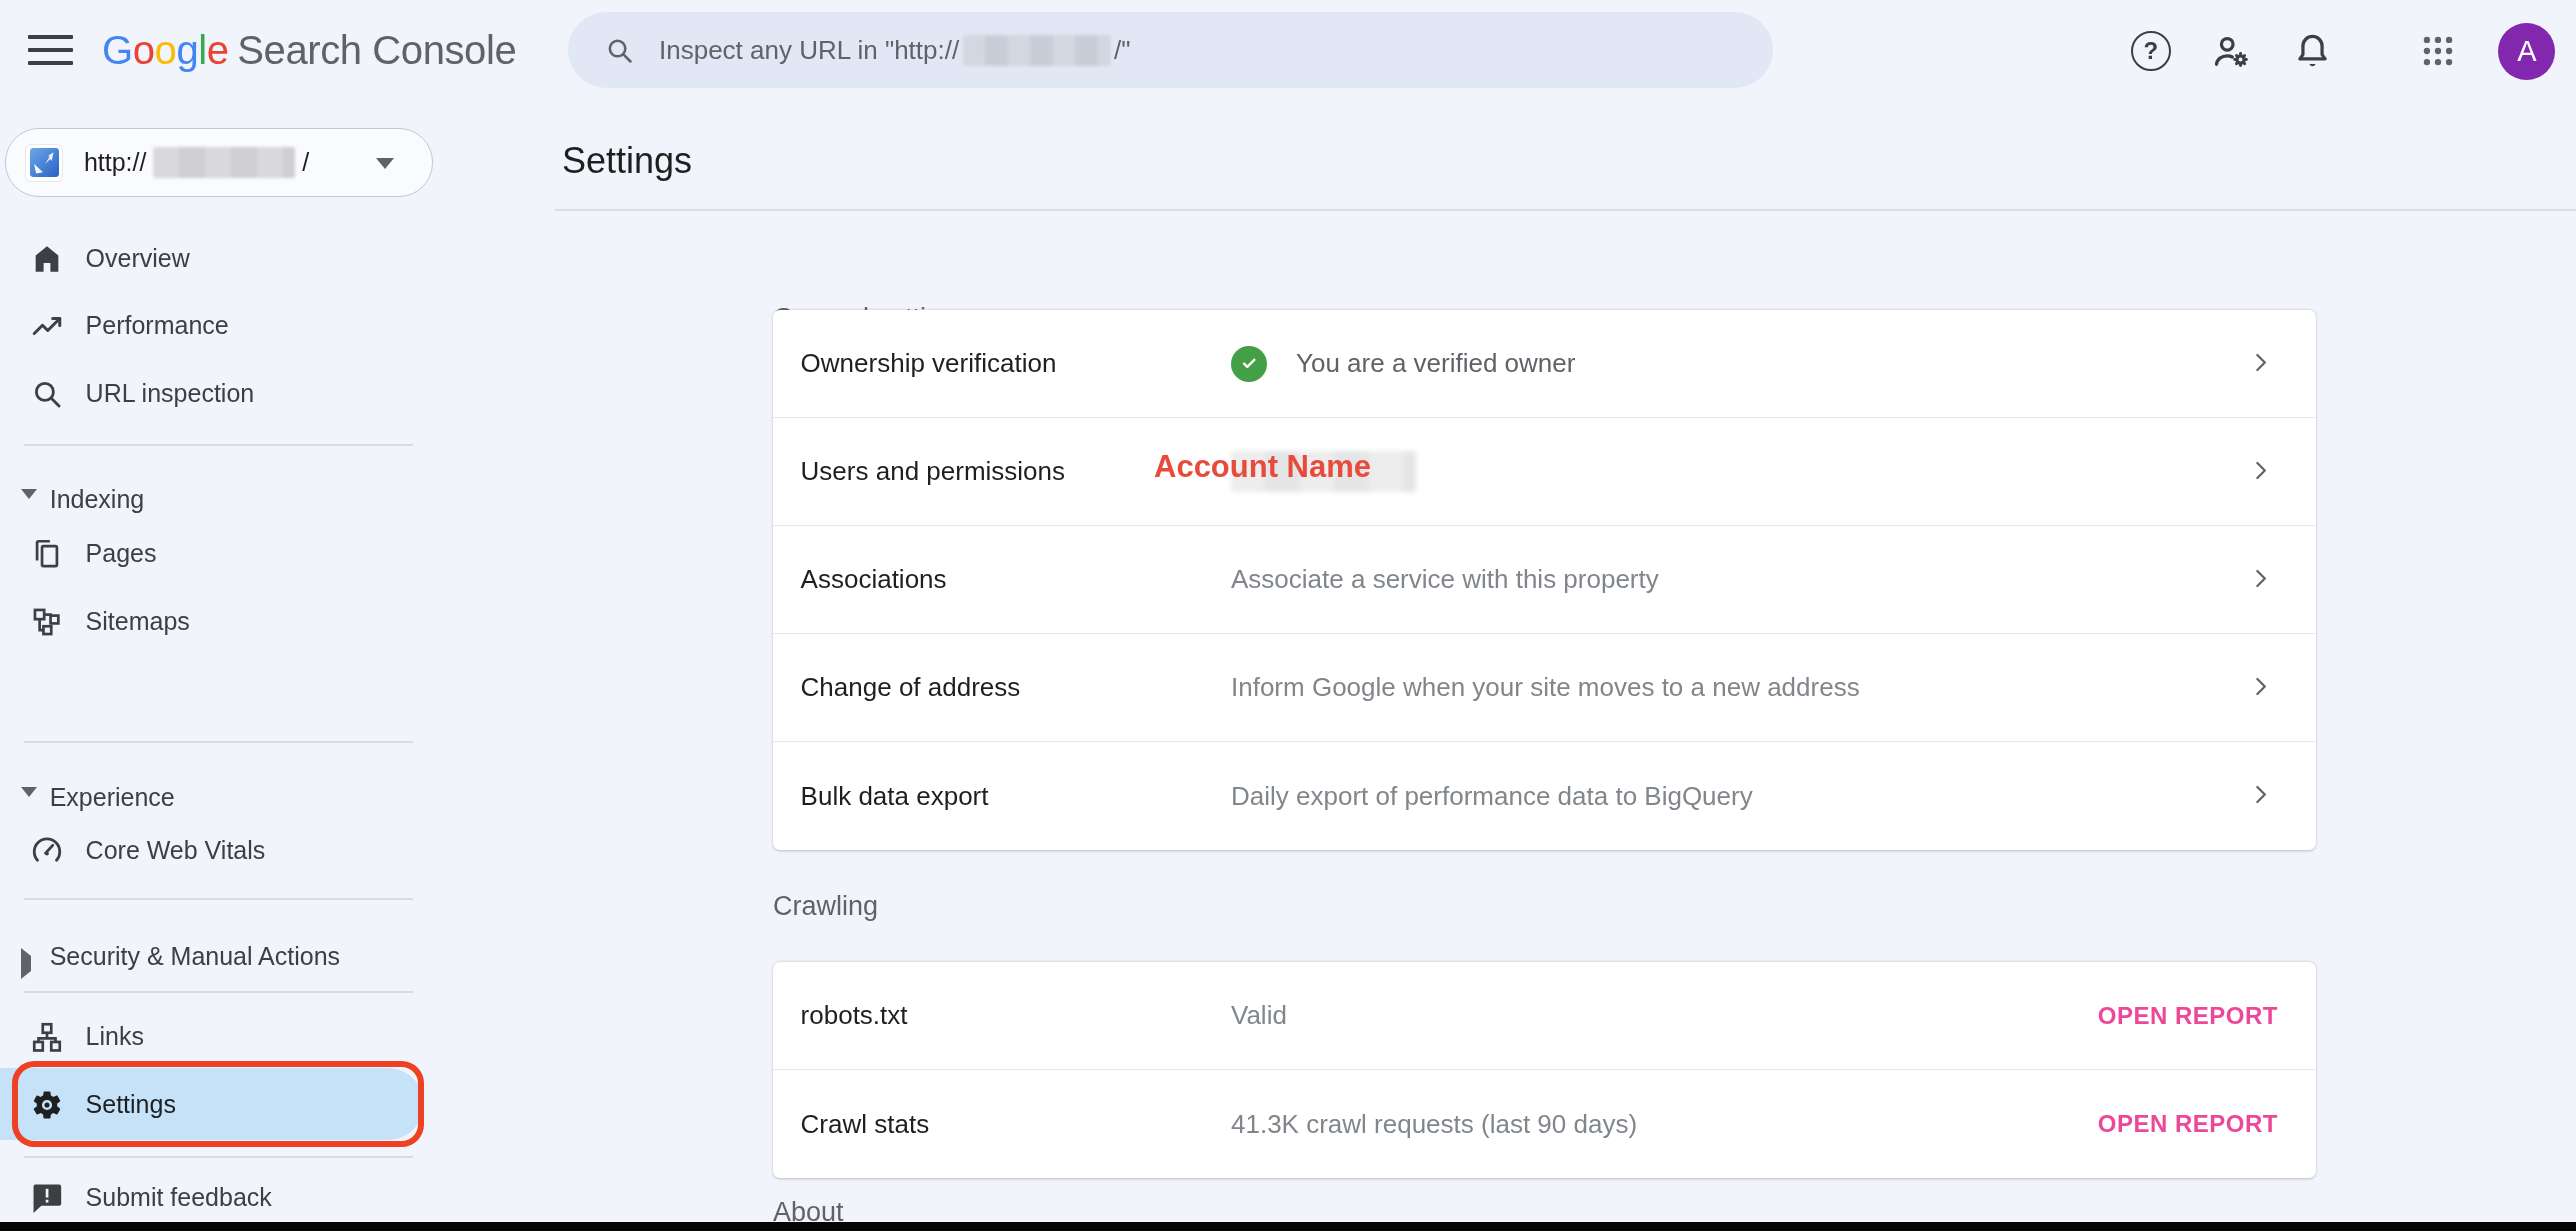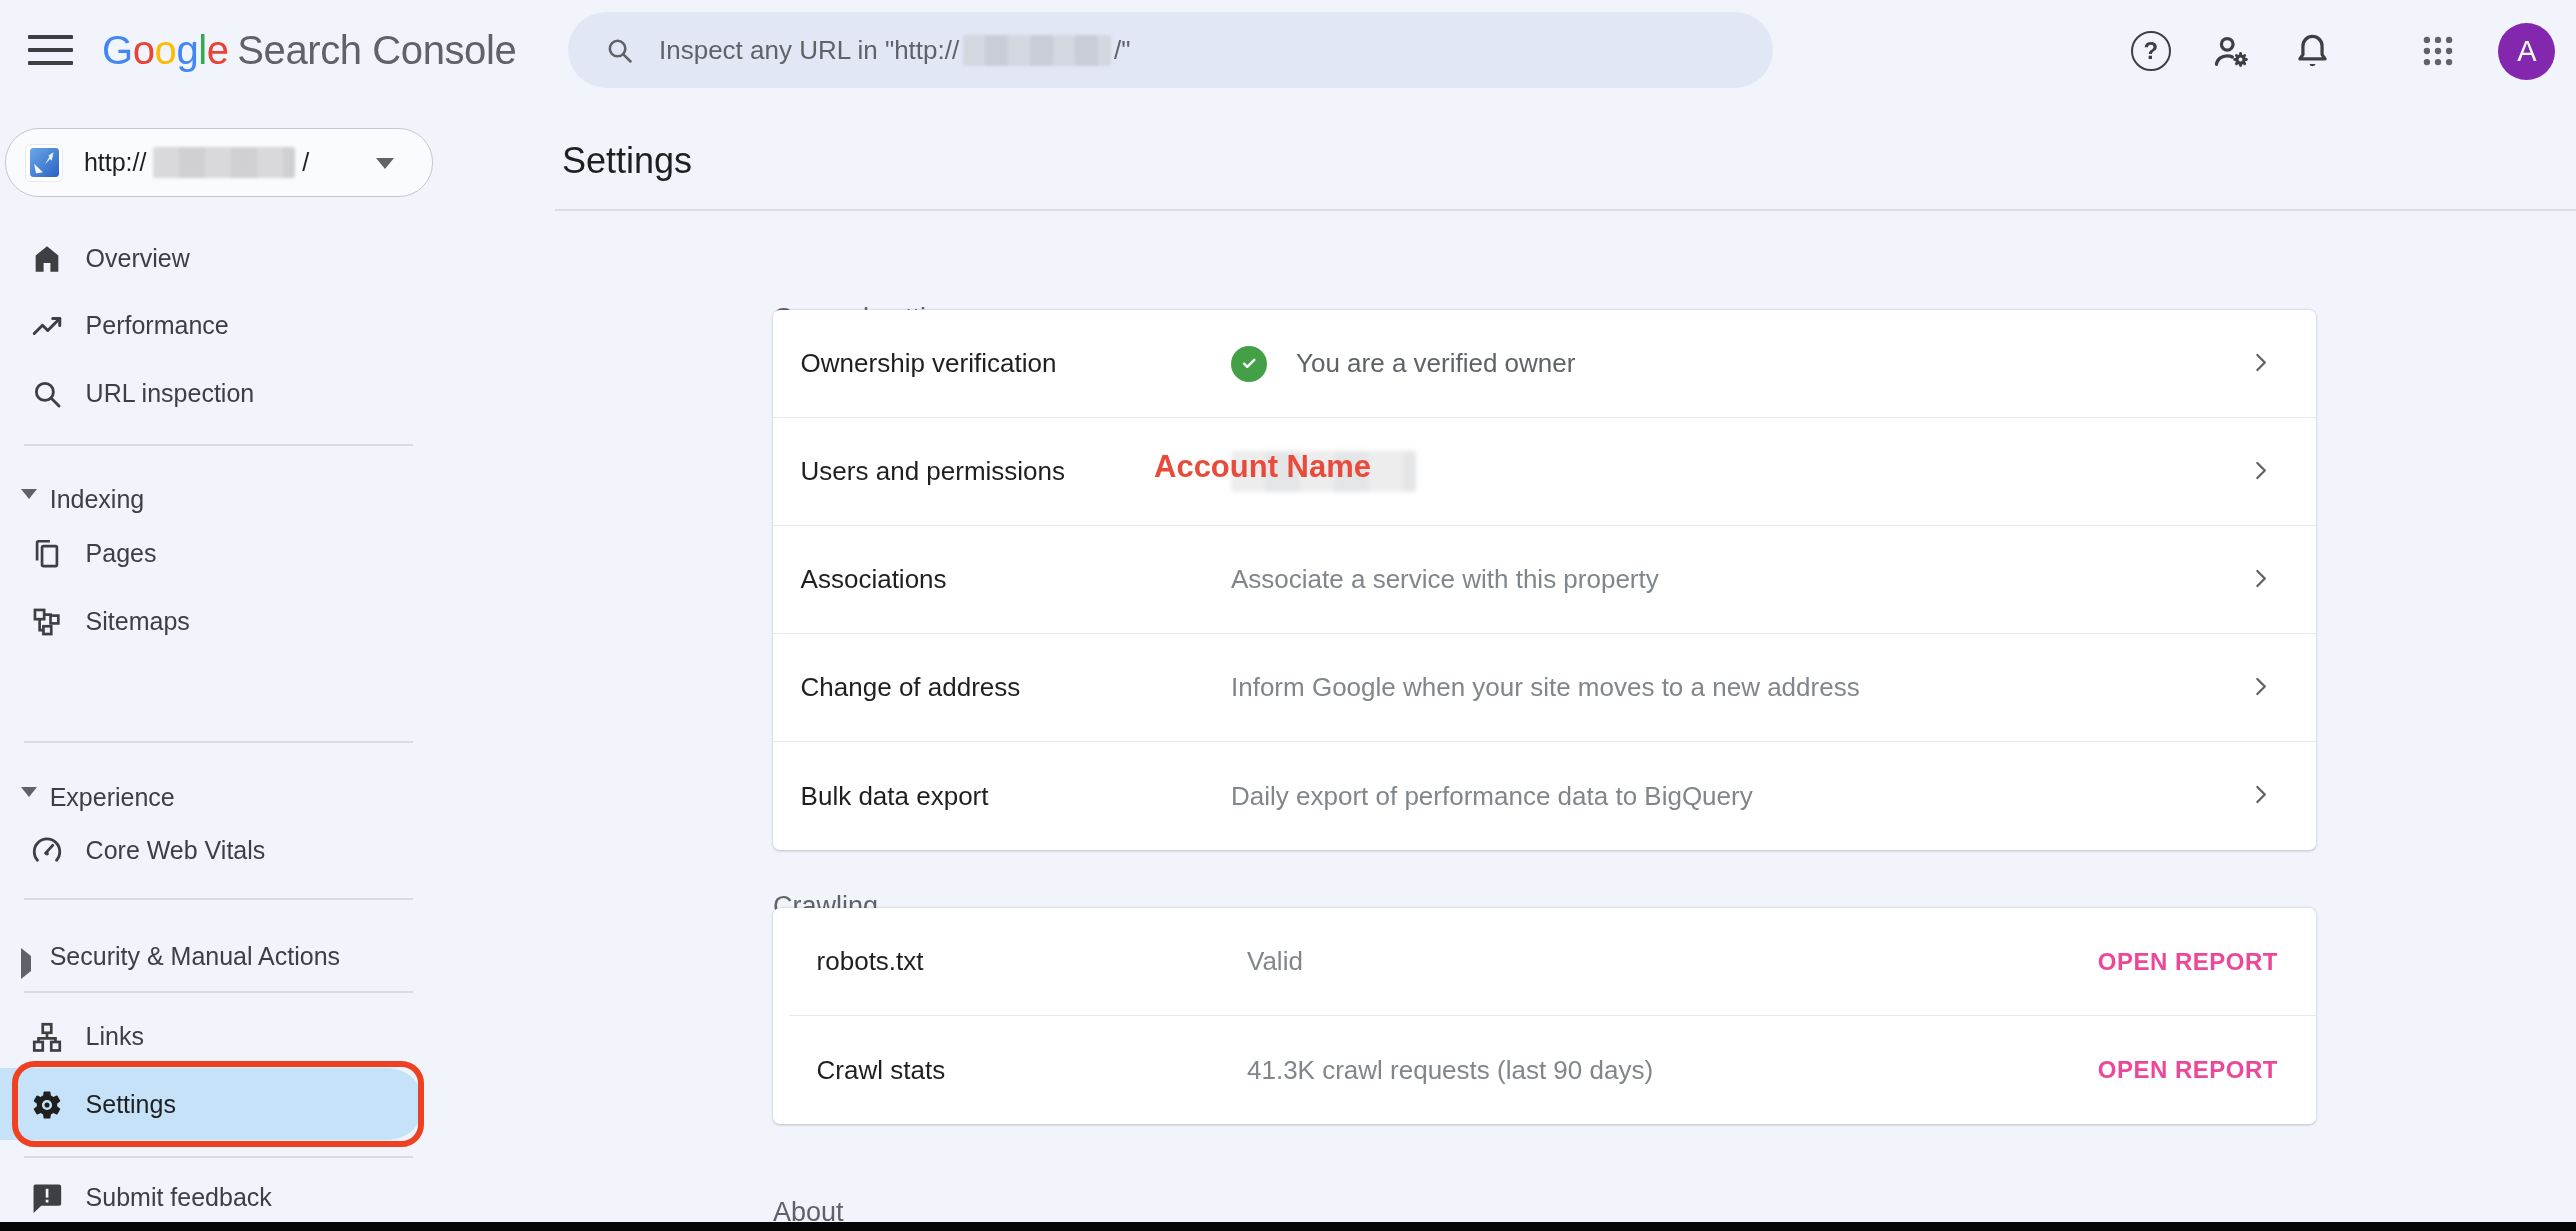--- a/index.html
+++ b/index.html
@@ -77,21 +77,21 @@
   .page-title { position:absolute; left:6.9px; top:38px; font-size:36px; color:#1f1f1f; }
   .title-rule { position:absolute; left:0; right:0; top:107px; height:1.7px; background:#d9dde4; }
   .sec-label { position:absolute; left:218px; font-size:27px; color:#5f6368; }
   .lbl-general { top:153px;margin-top:48px; }
   .lbl-crawling { top:789px; }
   .lbl-about { top:1095px; }
 
   .card { position:absolute; left:218px; width:1543px; background:#fff; border-radius:6.9px;
     box-shadow:0 0.9px 2.6px rgba(32,33,36,.25); }
   .card1 { top:208px; }
-  .card2 { top:806px;padding-left:16px; }
+  .card2 { top:860px; }
   .crow { position:relative; height:108px; display:flex; align-items:center; border-bottom:1.7px solid #e7e9ed; cursor:pointer; }
   .card2 .crow { height:108px; }
   .crow:last-child { border-bottom:none; }
   .crow .rlabel { position:absolute; left:27.6px; font-size:26px; color:#1f1f1f; white-space:nowrap; }
   .crow .rvalue { position:absolute; left:458px; font-size:26px; color:#80868b; white-space:nowrap; display:flex; align-items:center; }
   .verified { color:#5f6368 !important; }
   .check-circle { width:36px; height:36px; border-radius:50%; background:#43a047; margin-right:29px;
     display:flex; align-items:center; justify-content:center; flex:none; }
   .account-name { position:absolute; left:381px; top:31px; font-size:31px; font-weight:700; color:#e94b3b; white-space:nowrap; z-index:2; }
   .chev { position:absolute; right:41px; top:50%; transform:translateY(-50%); }

